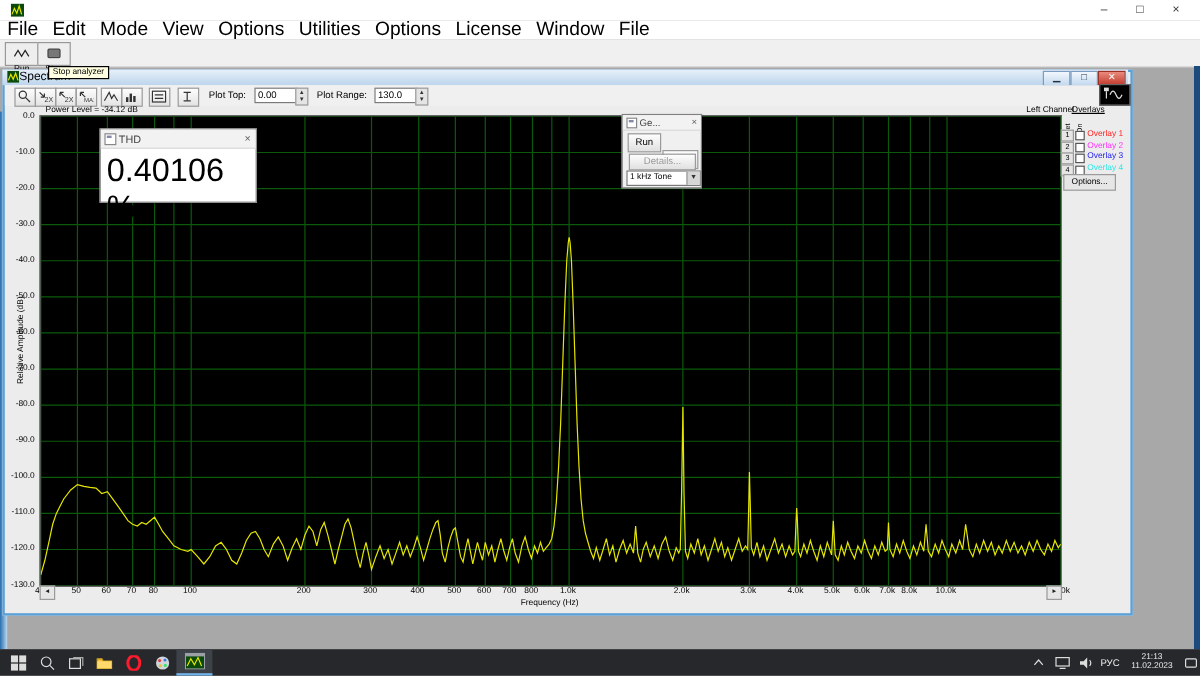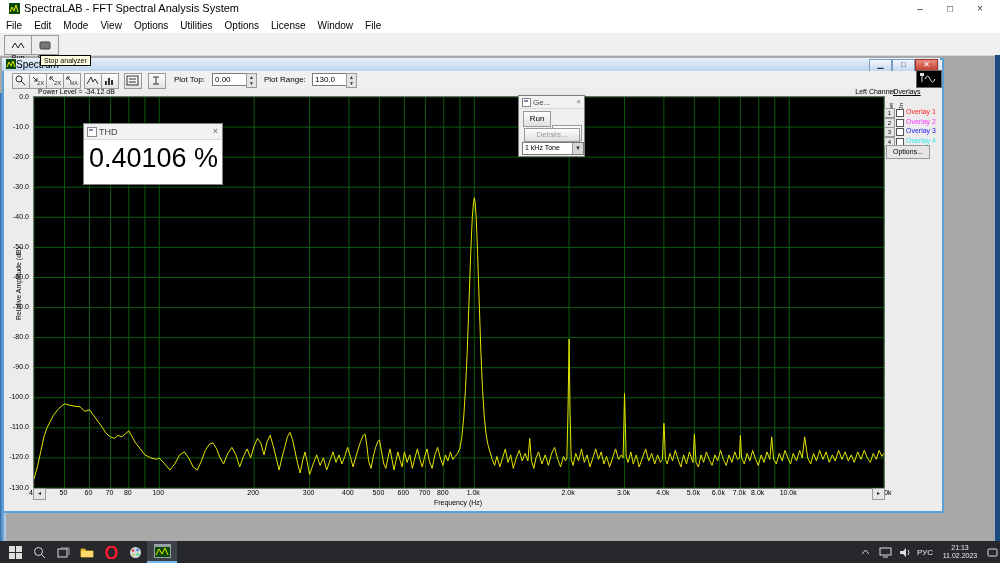--- a/index.html
+++ b/index.html
@@ -3,21 +3,21 @@
 <meta charset="utf-8">
 <style>
   html,body{margin:0;padding:0;width:1000px;height:563px;overflow:hidden;
     font-family:"Liberation Sans", sans-serif;background:#a8a8a8;}
   .abs{position:absolute;}
   
   #titlebar{left:0;top:0;width:1000px;height:17px;background:#ffffff;}
   #title-text{left:24px;top:2px;font-size:11px;color:#000;}
   .winbtn{top:0;width:30px;height:17px;text-align:center;font-size:10px;color:#333;line-height:17px;}
   #menubar{left:0;top:17px;width:1000px;height:16px;background:#ffffff;display:flex;align-items:center;}
-  .menu-item{font-size:10px;color:#000;padding:0 6px;}
+  .menu-item{font-size:16px;color:#000;padding:0 6px;}
   #toolbar{left:0;top:33px;width:1000px;height:22px;background:#f0f0f0;border-bottom:1px solid #d8d8d8;}
   .tbtn{border:1px solid #999;background:#eee;text-align:center;}
   .tbtn .lbl{font-size:7px;display:block;line-height:7px;text-decoration:underline;}
   #avg-label{left:70px;top:40px;font-size:8px;}
   #avg-combo{left:86px;top:37px;width:44px;height:15px;background:#fff;border:1px solid #7a7a7a;font-size:8px;}
   #avg-combo .val{position:absolute;left:3px;top:2px;}
   .combo-arrow{position:absolute;right:0;top:0;width:12px;height:100%;background:#d6d6d6;border-left:1px solid #999;
     font-size:6px;text-align:center;color:#333;line-height:13px;}
   #peakhold-box{left:148px;top:41px;width:8px;height:8px;background:#fff;border:1px solid #555;}
   #peakhold-label{left:162px;top:40px;font-size:8px;}
@@ -51,21 +51,21 @@
   .scrollarrow{top:488px;width:11px;height:10px;border:1px solid #9a9a9a;background:#e6e6e6;font-size:6px;line-height:9px;text-align:center;color:#222;}
   
   #overlays-header{left:893px;top:88px;font-size:7px;text-decoration:underline;color:#000;}
   .vhdr{font-size:6px;color:#000;transform:rotate(-90deg);transform-origin:left top;}
   .ov-row{position:absolute;left:884px;height:9px;}
   .ov-num{position:absolute;left:0;top:0;width:9px;height:8px;border:1px solid #9a9a9a;background:#e6e6e6;font-size:6px;line-height:8px;text-align:center;}
   .ov-chk{position:absolute;left:12px;top:1px;width:6px;height:6px;border:1px solid #555;background:#fff;}
   .ov-lbl{position:absolute;left:22px;top:0;font-size:7px;white-space:nowrap;}
   #overlay-options{left:886px;top:145px;width:42px;height:12px;border:1px solid #9a9a9a;background:#e6e6e6;font-size:7px;text-align:center;line-height:11px;}
   
-  #thd{left:83px;top:123px;width:129px;height:60px;background:#fff;border:1px solid #808080;z-index:40;box-shadow:1px 1px 2px rgba(0,0,0,.4);padding-left:9px;}
+  #thd{left:83px;top:107px;width:129px;height:60px;background:#fff;border:1px solid #808080;z-index:40;box-shadow:1px 1px 2px rgba(0,0,0,.4);}
   #thd-title{left:0;top:0;width:100%;height:15px;background:#f2f2f2;border-bottom:1px solid #d9d9d9;}
   #thd-title-text{left:15px;top:3px;font-size:9px;color:#444;}
   #thd-close{right:4px;top:2px;font-size:9px;color:#666;}
   #thd-value{left:5px;top:19px;font-size:27px;color:#000;letter-spacing:0;}
   .mini-icon{left:3px;top:3px;width:8px;height:8px;border:1px solid #888;background:#fff;}
   .mini-icon:after{content:"";position:absolute;left:1px;top:1px;width:4px;height:2px;background:#88a;}
   
   #gen{left:518px;top:95px;width:65px;height:60px;background:#f0f0f0;border:1px solid #808080;z-index:40;box-shadow:1px 1px 2px rgba(0,0,0,.4);}
   #gen-title{left:0;top:0;width:100%;height:12px;background:#f2f2f2;border-bottom:1px solid #d9d9d9;}
   #gen-title-text{left:14px;top:2px;font-size:8px;color:#444;}
@@ -80,21 +80,20 @@
   #tray-clock{width:48px;flex-direction:column;font-size:7px;line-height:8px;text-align:center;}
 </style>
 </head>
 <body>
 
 <div class="abs" id="titlebar">
   <svg class="abs" style="left:9px;top:3px" width="11" height="11">
     <rect width="11" height="11" fill="#0a4a0a"></rect>
       <polyline points="1,9 3,4 5,8 7,2 9,9" stroke="#e6e600" fill="none" stroke-width="1"></polyline>
   </svg>
-  <span class="abs" id="title-text">SpectraLAB - FFT Spectral Analysis System</span>
   <div class="abs winbtn" style="left:905px">–</div>
   <div class="abs winbtn" style="left:935px">□</div>
   <div class="abs winbtn" style="left:965px">×</div>
 </div>
 
 <div class="abs" id="menubar">
     <span class="menu-item">File</span>
     <span class="menu-item">Edit</span>
     <span class="menu-item">Mode</span>
     <span class="menu-item">View</span>

